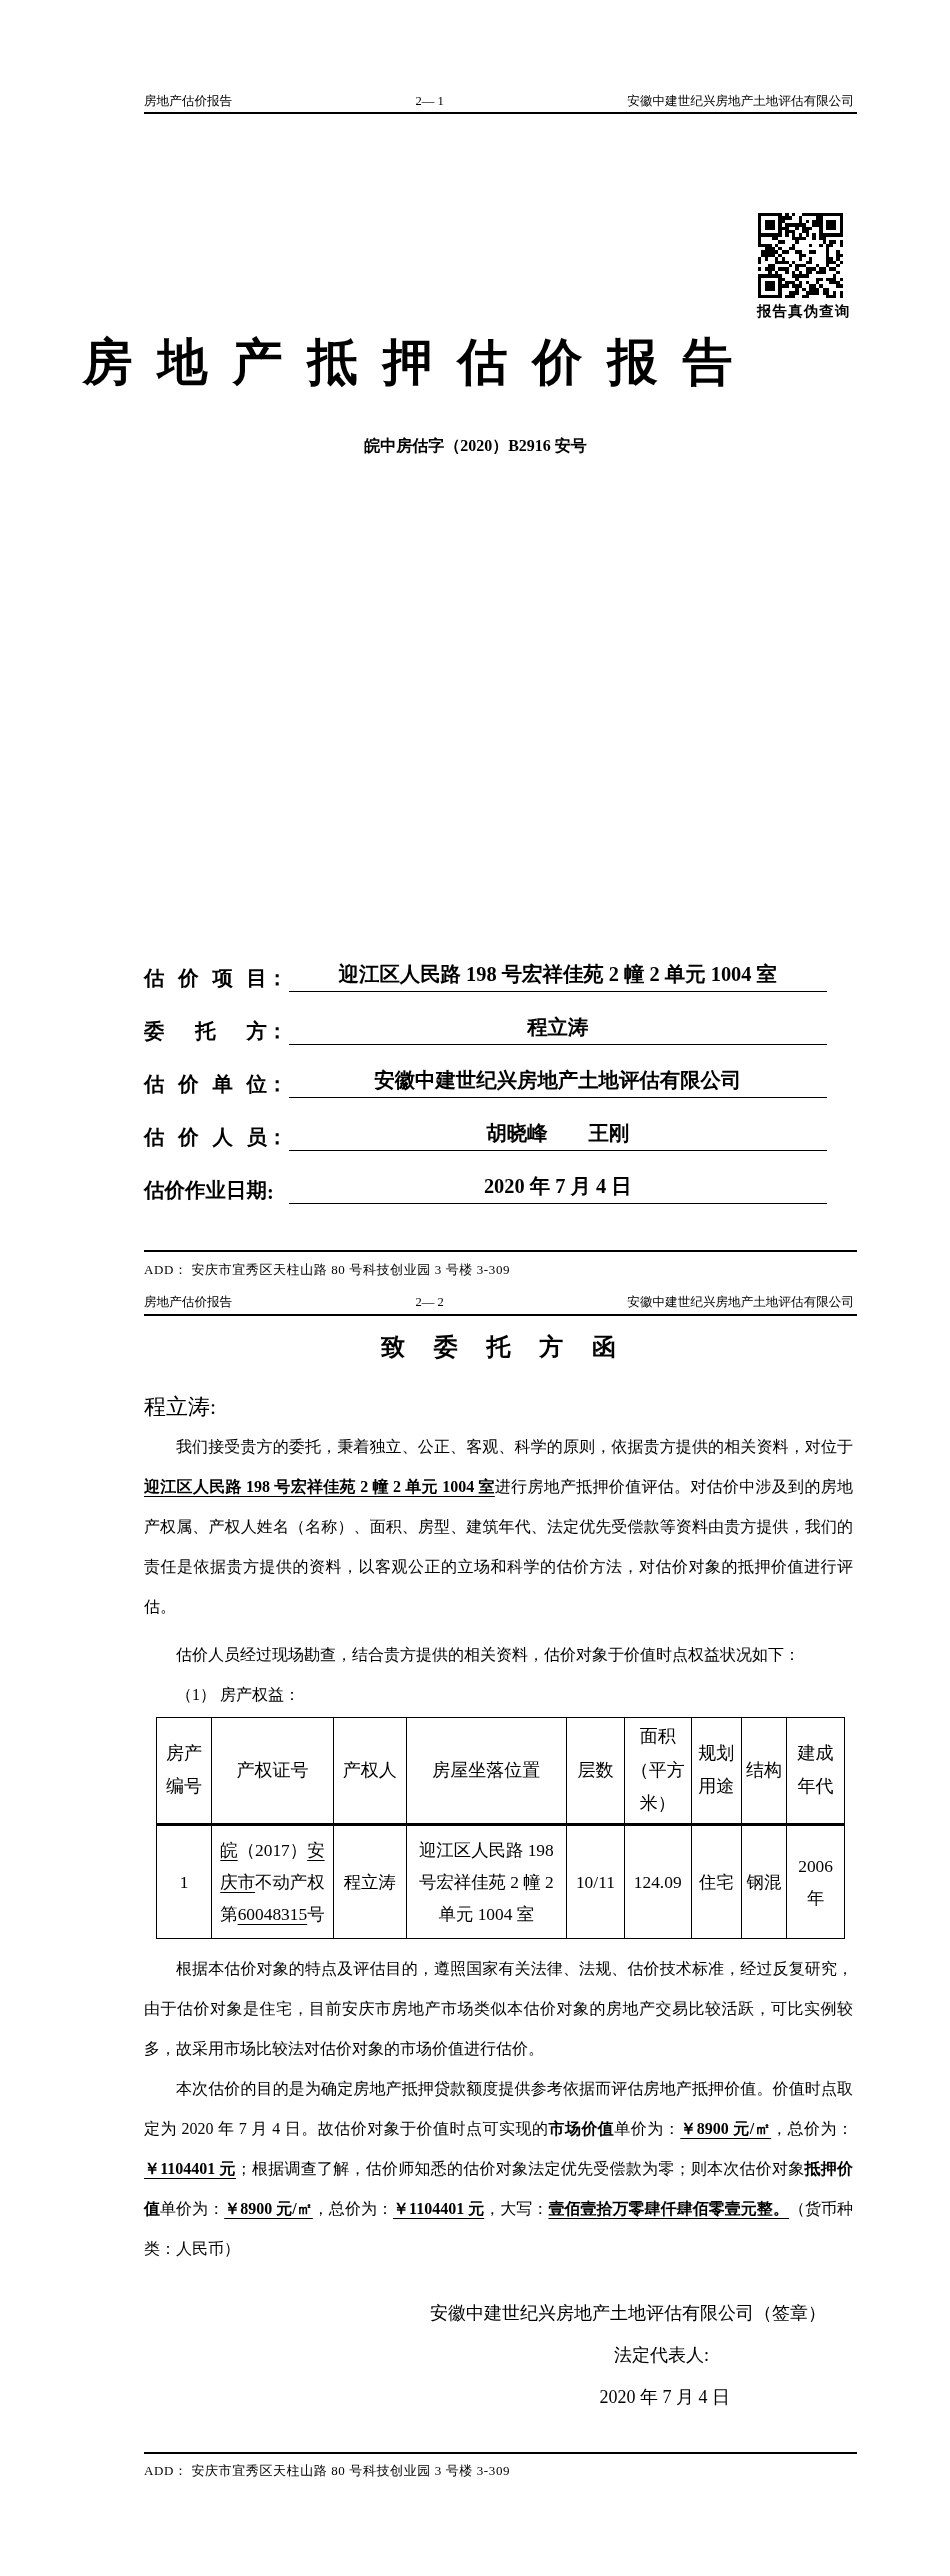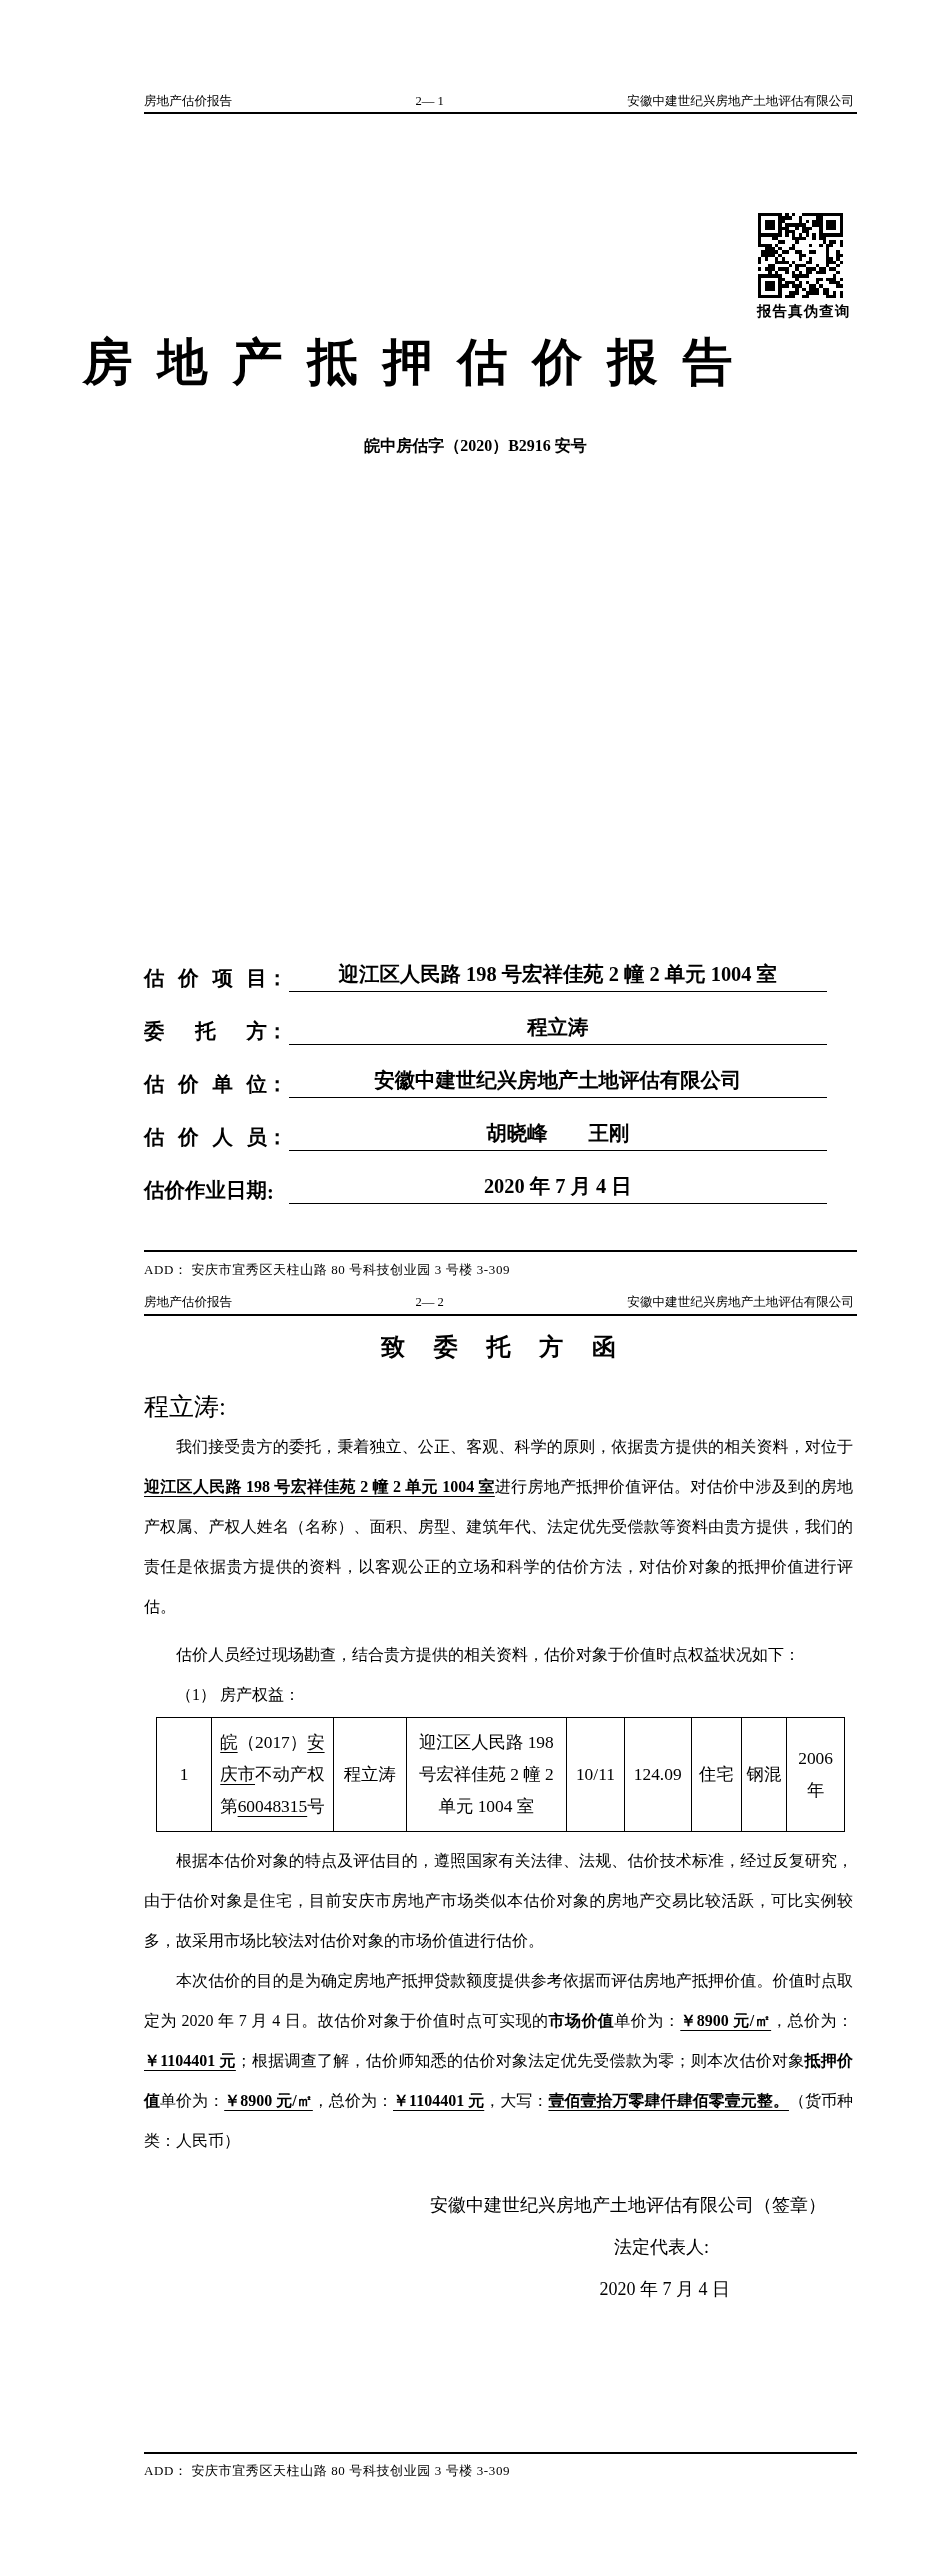--- a/index.html
+++ b/index.html
@@ -20,21 +20,21 @@
   .subtitle{position:absolute;top:436px;left:0;width:951px;text-align:center;
          font-size:16px;font-weight:bold;}
   .form{position:absolute;top:962px;left:144px;width:683px;}
   .frow{display:flex;align-items:flex-end;margin-bottom:23px;font-weight:bold;font-size:20.4px;}
   .fl{width:123px;text-align:justify;text-align-last:justify;}
   .fcolon{width:21.6px;}
   .fv{flex:1;text-align:center;border-bottom:1.8px solid #000;padding-bottom:3.6px;line-height:1.25;}
   .letter{position:absolute;top:1323px;left:144px;width:709px;font-size:18px;}
   .ltitle{text-align:center;font-size:24px;font-weight:bold;letter-spacing:1.2em;text-indent:1.2em;
           padding-top:8.4px;white-space:nowrap;}
-  .salut{font-size:25px;margin-top:24px;line-height:40px;}
+  .salut{font-size:22px;margin-top:24px;line-height:40px;}
   .para{margin:0;text-align:justify;text-indent:2em;font-size:16px;line-height:40px;}
   .mt12{margin-top:7.2px;} .mt16{margin-top:9.6px;}
   .b{font-weight:bold;}
   .u{text-decoration:underline;text-decoration-thickness:1.2px;text-underline-offset:4.2px;}
   .rtable{border-collapse:collapse;width:689px;margin:2.4px 0 8.4px 12px;
           font-size:17.4px;table-layout:fixed;border:1.8px solid #000;}
   .rtable td{border:1.2px solid #000;text-align:center;vertical-align:middle;
           padding:2.4px 3px;line-height:1.85;word-break:break-all;}
   .rtable tr.h td{border-bottom:3px solid #000;height:61px;font-size:18px;}
   .rtable tr.r td{height:108px;}
@@ -432,20 +432,31 @@
           <col style="width:17.7%">
           <col style="width:10.6%">
         <col style="width:23.3%">
           <col style="width:8.4%">
           <col style="width:9.7%">
         <col style="width:7.3%">
           <col style="width:6.6%">
           <col style="width:8.4%">
       </colgroup>
       <tbody>
+          <tr class="h">
+        <td>房产编号</td>
+        <td>产权证号</td>
+        <td>产权人</td>
+        <td>房屋坐落位置</td>
+        <td>层数</td>
+        <td>面积（平方米）</td>
+        <td>规划用途</td>
+        <td>结构</td>
+        <td>建成年代</td>
+      </tr>
       <tr class="r">
         <td>1</td>
         <td><span class="u">皖</span><span>（2017）</span><span class="u">安庆市</span><span>不动产权第</span><span class="u">60048315</span><span>号</span></td>
         <td>程立涛</td>
         <td>迎江区人民路 198 号宏祥佳苑 2 幢 2 单元 1004 室</td>
         <td>10/11</td>
         <td>124.09</td>
         <td>住宅</td>
         <td>钢混</td>
         <td>2006 年</td>

